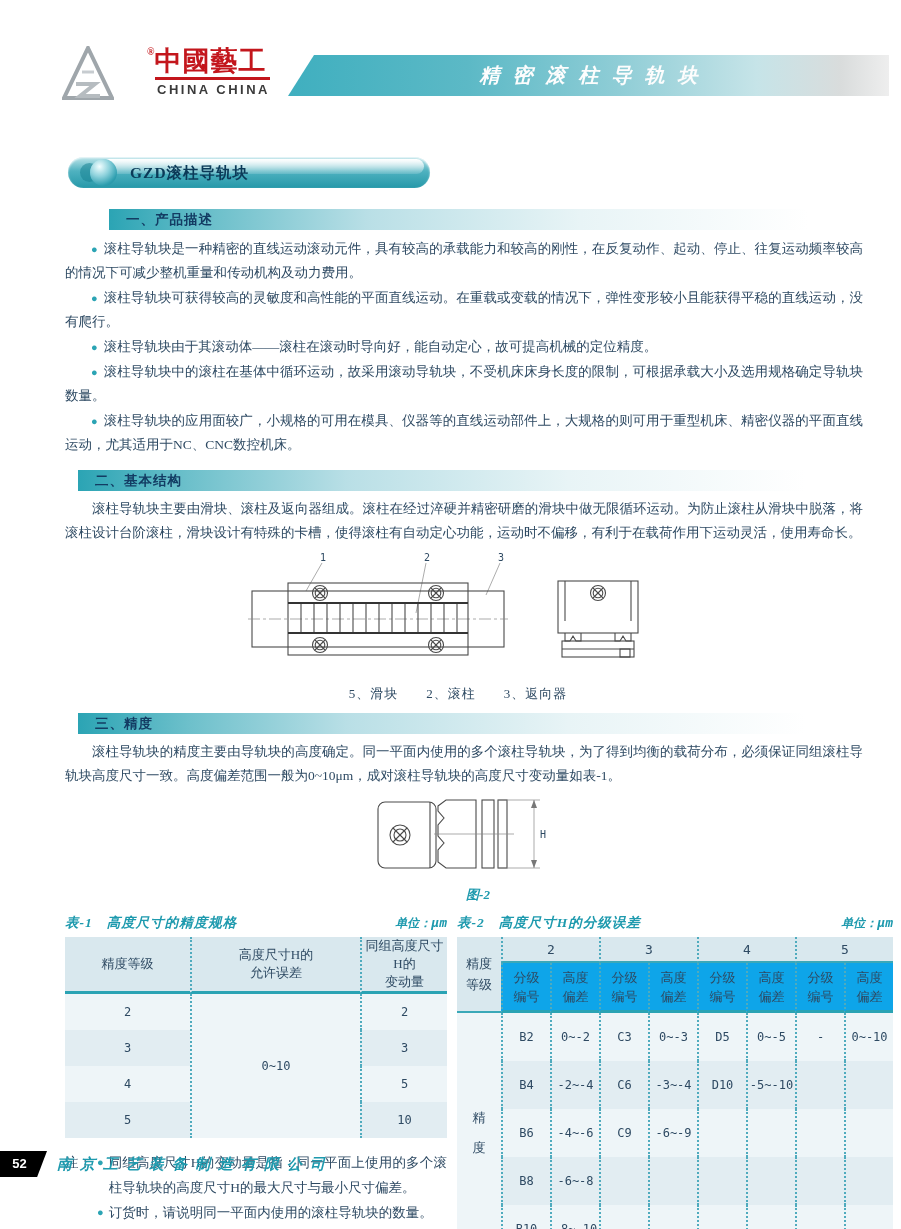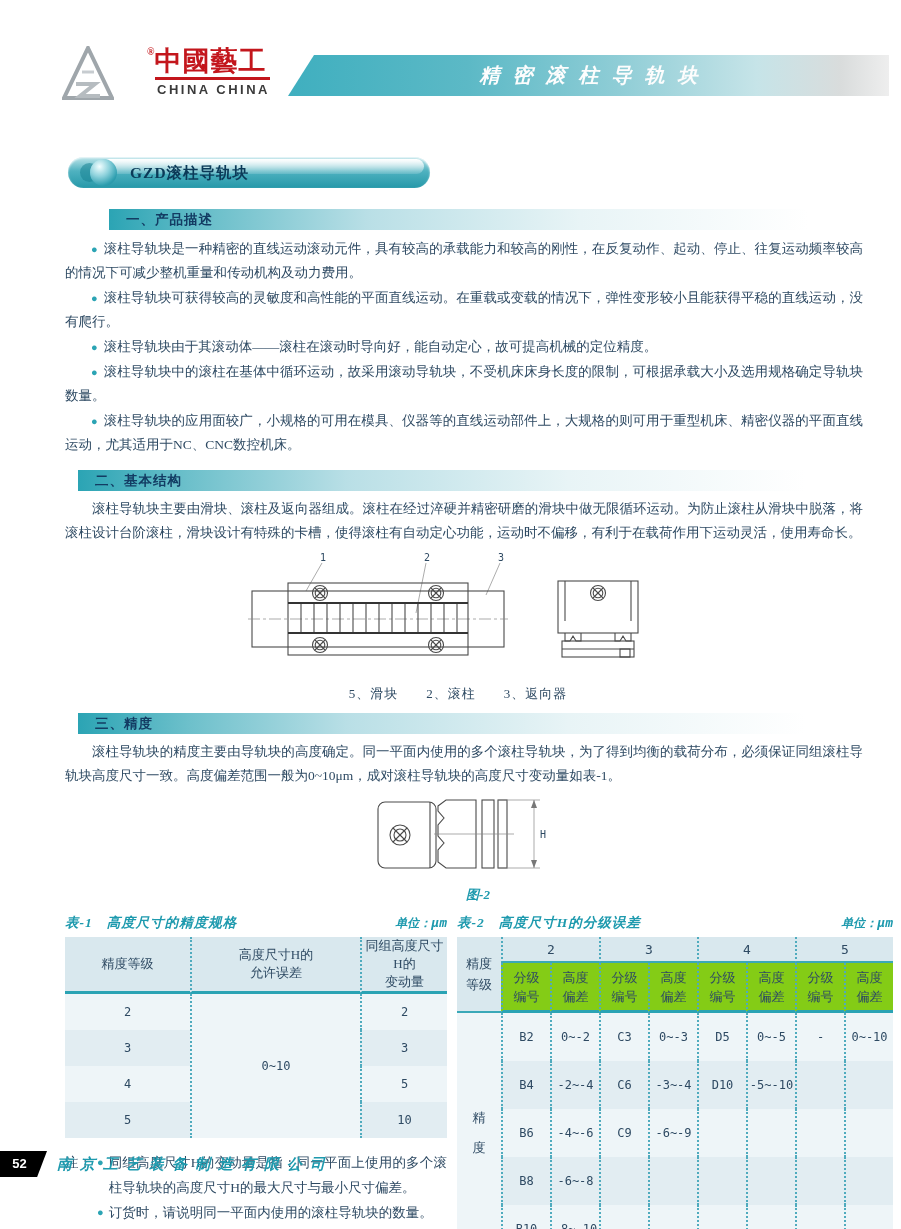--- a/index.html
+++ b/index.html
@@ -80,21 +80,21 @@
   td,th { text-align:center; vertical-align:middle; font-weight:normal;
     font-size:13px; color:#2e4a63; padding:0; background:transparent; }
   .val { font-family:"DejaVu Sans Mono",monospace; font-size:12px; }
   .hrow th { background:#d9e8ee; height:49px; line-height:18px;
     border-bottom:3px solid #2aa3b4; }
   tr.rA { background:#eef5f8; } tr.rB { background:#e2edf2; }
   .t1 td { height:36px; }
   .dl { border-left:2px dotted #4fabbe; }
   .t2 .g-head td { background:#d9e8ee; height:26px; border-bottom:2px solid #3aa8b8;
     font-size:13px; }
-  .t2 .s-head td { background:#84cc16; height:50px; line-height:19px;
+  .t2 .s-head td { background:#0ea5e9; height:50px; line-height:19px;
     border-bottom:3px solid #2aa3b4; }
   .t2 .corner { background:#d9e8ee; line-height:21px; font-size:13px;
     border-bottom:3px solid #2aa3b4; }
   .t2 td.cell { height:48px; }
   .t2 .side-label { font-size:13px; line-height:30px; }
 
   
   .notes { margin-top:12px; width:382px; font-size:13.5px; line-height:25px; }
   .note-row { display:flex; }
   .note-label { flex:none; width:32px; }

